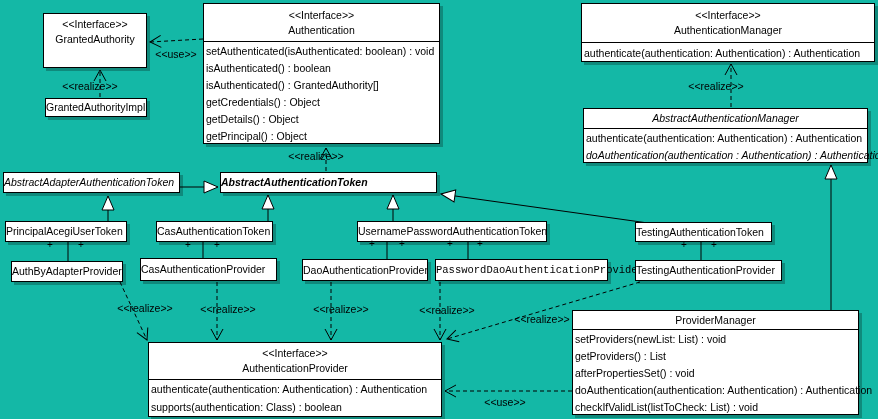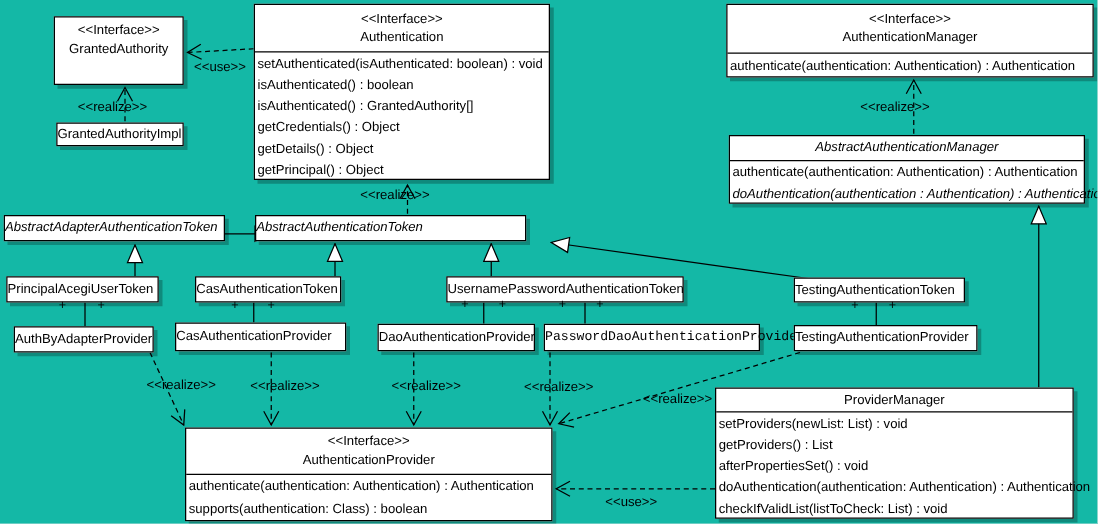--- a/index.html
+++ b/index.html
@@ -108,21 +108,21 @@
     <div class="methods">
       <div class="m" style="font-style:normal;">authenticate(authentication: Authentication) : Authentication</div>
       <div class="m it">doAuthentication(authentication : Authentication) : Authentication</div>
     </div>
   </div>
 
   <div class="box single abstract" style="left:3px;top:172px;width:177px;height:21px;">
     <span class="cname">AbstractAdapterAuthenticationToken</span>
   </div>
 
-  <div class="box single abstract" style="left:204px;top:172px;width:217px;height:21px;">
+  <div class="box single abstract" style="left:220px;top:172px;width:217px;height:21px;font-weight:bold;">
     <span class="cname">AbstractAuthenticationToken</span>
   </div>
 
   <div class="box single" style="left:5px;top:221px;width:122px;height:21px;">
     <span class="cname">PrincipalAcegiUserToken</span>
   </div>
   <div class="box single" style="left:156px;top:221px;width:117px;height:21px;">
     <span class="cname">CasAuthenticationToken</span>
   </div>
   <div class="box single" style="left:357px;top:221px;width:190px;height:21px;">

